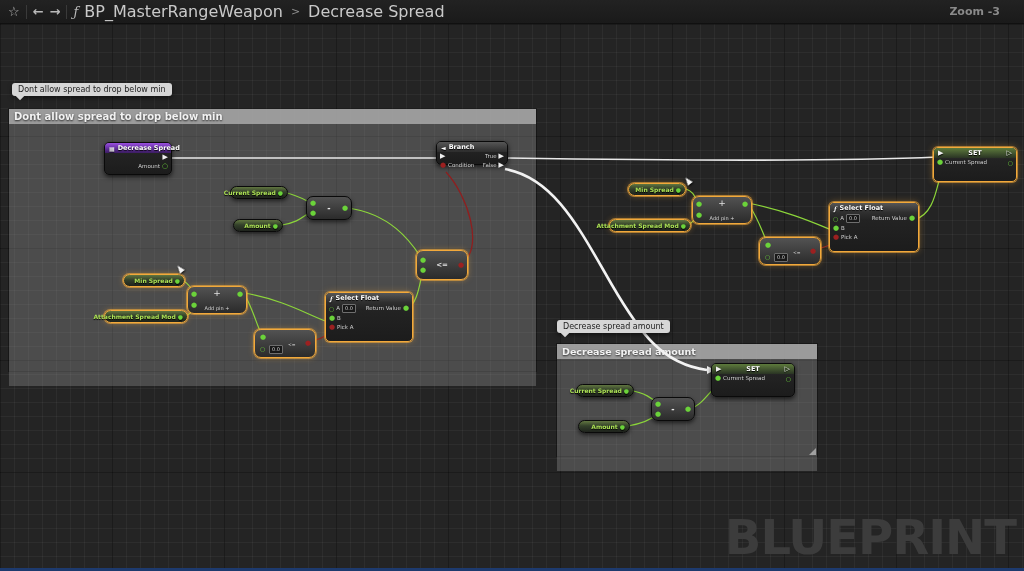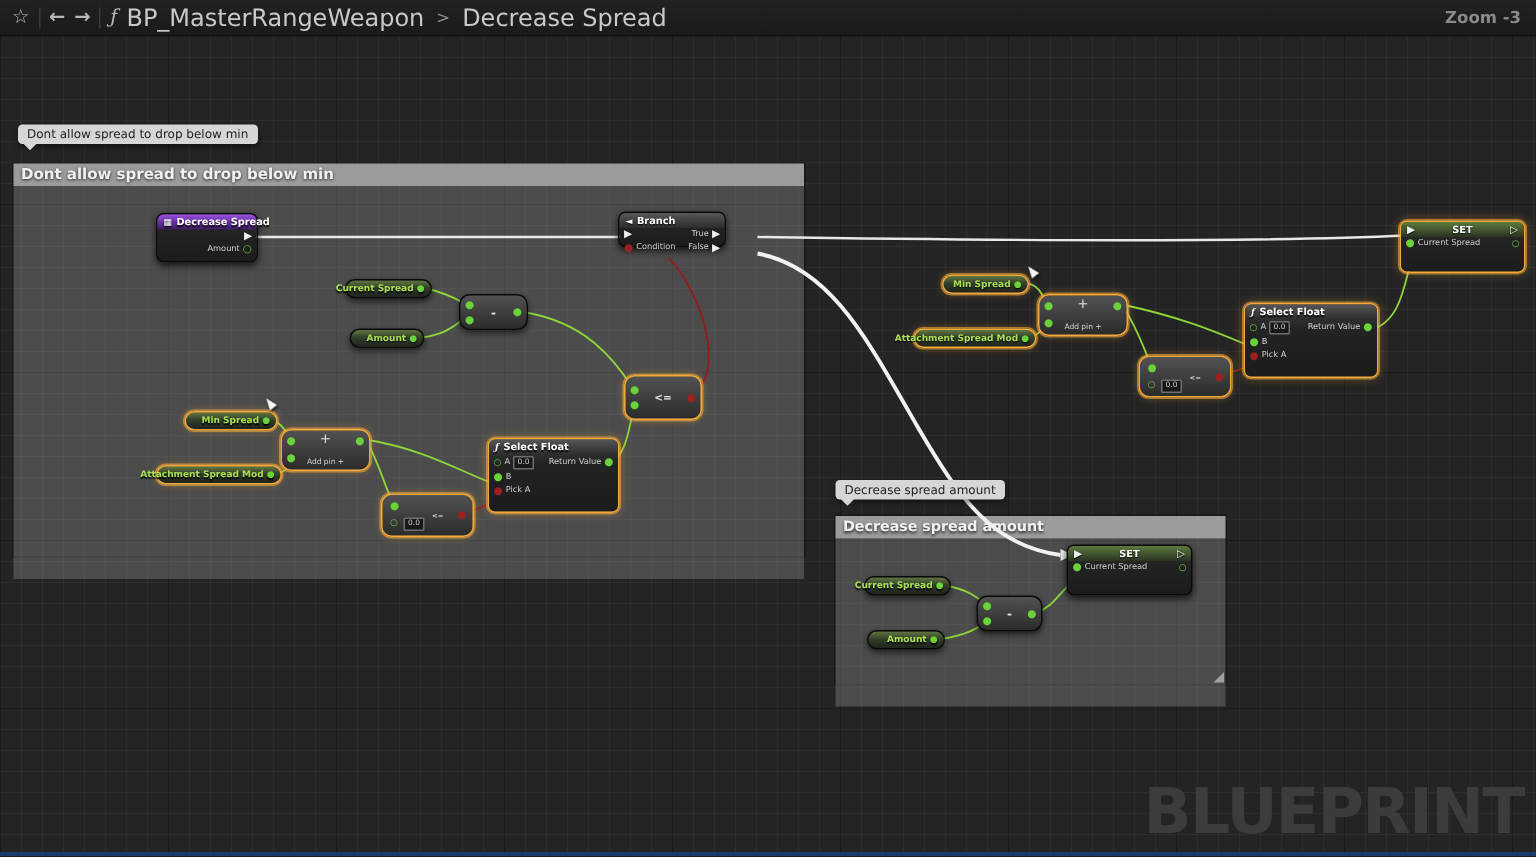--- a/index.html
+++ b/index.html
@@ -6,32 +6,32 @@
   #stage{position:relative;width:1024px;height:571px;overflow:hidden;
     font-family:"DejaVu Sans",sans-serif;background:#242424;}
   
   #topbar{position:absolute;left:0;top:0;width:1024px;height:24px;
     background:linear-gradient(180deg,#222,#1a1a1a);border-bottom:1px solid #101010;
     display:flex;align-items:center;gap:6px;padding:0 8px;box-sizing:border-box;z-index:30;}
   .tb-ic{color:#b9b9b9;font-size:13px;line-height:1;cursor:default;}
   .tb-sep{width:1px;height:14px;background:#3a3a3a;}
   .crumb{color:#c9c9c9;font-size:16px;}
   .crumb-sep{color:#8f8f8f;font-size:11px;margin:0 2px;}
-  .zoomlbl{position:absolute;right:10px;top:5px;color:#8a8a8a;font-size:11px;font-weight:bold;margin-left:32px;}
+  .zoomlbl{position:absolute;right:24px;top:5px;color:#8a8a8a;font-size:11px;font-weight:bold;margin-left:32px;}
   
   #graph{position:absolute;left:0;top:24px;width:1024px;height:547px;
     background-color:#242424;
     background-image:
       linear-gradient(rgba(0,0,0,.40) 1px,transparent 1px),
       linear-gradient(90deg,rgba(0,0,0,.40) 1px,transparent 1px),
       linear-gradient(rgba(255,255,255,.045) 1px,transparent 1px),
       linear-gradient(90deg,rgba(255,255,255,.045) 1px,transparent 1px);
     background-size:112px 112px,112px 112px,14px 14px,14px 14px;}
   #bluestrip{position:absolute;left:0;bottom:0;width:1024px;height:3px;background:#1d3a6e;z-index:40;}
-  #watermark{position:absolute;right:8px;bottom:6px;font-size:42px;font-weight:bold;
+  #watermark{position:absolute;right:8px;bottom:6px;font-size:48px;font-weight:bold;
     letter-spacing:-1px;color:#3c3c3c;z-index:1;}
   
   .comment{position:absolute;z-index:2;border:1px solid rgba(0,0,0,.35);}
   .comment .c-hdr{background:rgba(172,172,172,.88);color:#f2f2f2;font-weight:bold;
     font-size:10px;padding:2px 5px;text-shadow:0 1px 2px rgba(0,0,0,.75);white-space:nowrap;overflow:hidden;}
   .comment .c-body{background:rgba(168,168,168,.30);width:100%;height:100%;}
   .c-resize{position:absolute;right:1px;bottom:1px;width:0;height:0;
     border-left:7px solid transparent;border-bottom:7px solid rgba(230,230,230,.55);}
   .tooltip{position:absolute;z-index:25;background:#d6d6d6;color:#1e1e1e;font-size:8px;
     padding:2px 6px;border-radius:3px;box-shadow:0 2px 4px rgba(0,0,0,.5);white-space:nowrap;}
@@ -158,21 +158,21 @@
       </div>
       <div class="prow r">
           <span class="pin pw">▶</span>
         </div>
       <div class="prow r">
           <span>Amount</span>
           <span class="pin pg">○</span>
         </div>
     </div>
 
-    <div class="node" style="left:412px;top:117px;width:72px;height:24px">
+    <div class="node" style="left:436px;top:117px;width:72px;height:24px">
       <div class="hdr hdr-gray">
         <span class="ic">◄</span>
         <span>Branch</span>
       </div>
       <div class="prow sb">
         <span class="pin pw">▶</span>
         <span style="display:flex;align-items:center;gap:2px">
             <span>True</span>
             <span class="pin pw">▶</span>
           </span>

